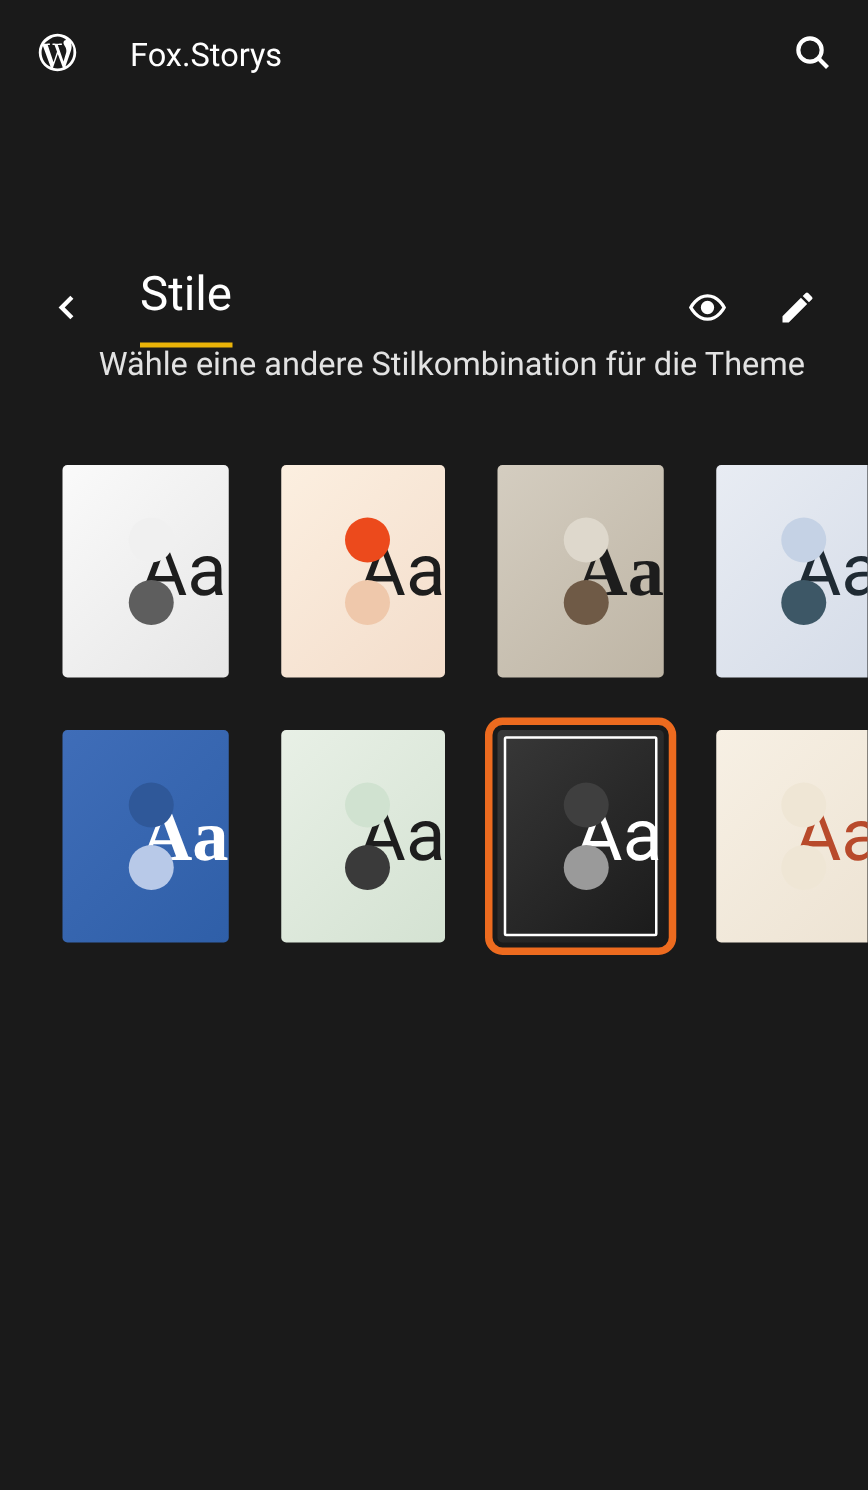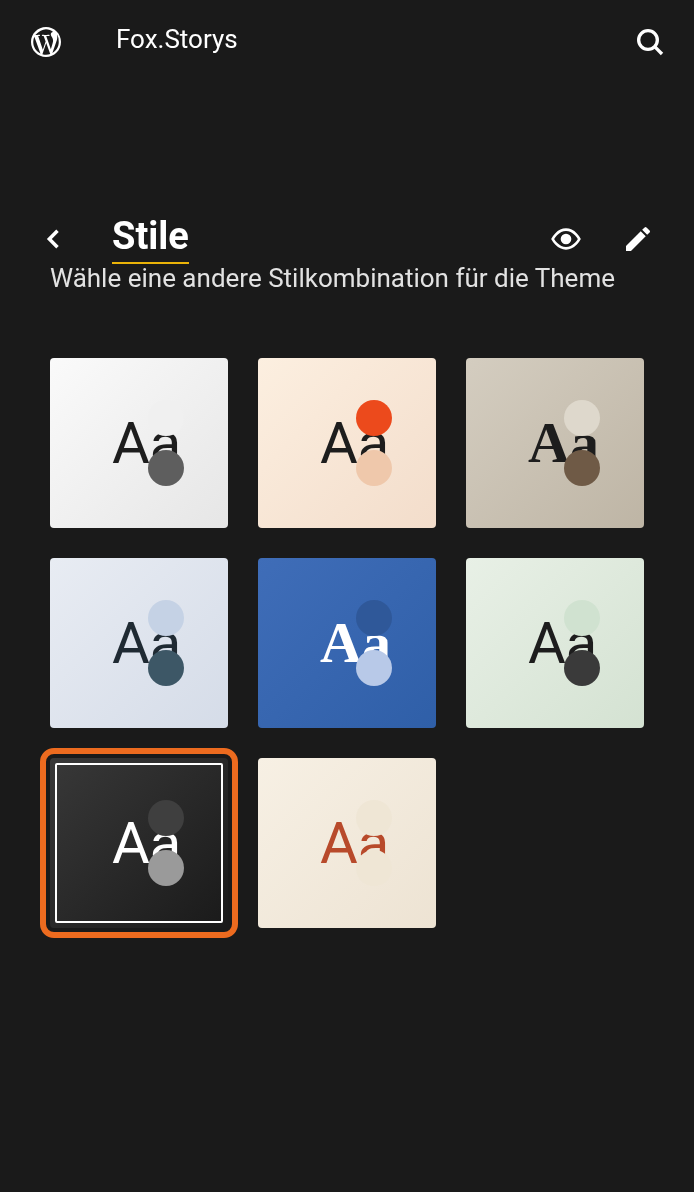--- a/index.html
+++ b/index.html
@@ -6,22 +6,22 @@
     html, body { width: 694px; height: 1192px; background: #1a1a1a; font-family: -apple-system, BlinkMacSystemFont, "Segoe UI", Roboto, sans-serif; color: #fff; overflow: hidden; }
     
     .top-bar {
       display: flex;
       align-items: center;
       justify-content: space-between;
       padding: 24px 28px;
     }
     .top-left {
       display: flex;
-      align-items: flex-start;
-      gap: 52px;
+      align-items: flex-end;
+      gap: 40px;
     }
     .wp-logo {
       width: 36px;
       height: 36px;
       display: flex;
       align-items: center;
       justify-content: center;
     }
     .site-title {
       font-size: 26px;
@@ -45,25 +45,25 @@
       align-items: center;
     }
     .back-chevron {
       width: 28px;
       height: 28px;
       cursor: pointer;
       flex-shrink: 0;
     }
     .page-title {
       font-size: 38px;
-      font-weight: 700;
+      font-weight: 400;
       color: #fff;
       margin-left: 44px;
-      border-bottom: 2px solid #eab308;
-      padding-bottom: 4px;
+      border-bottom: 4px solid #eab308;
+      padding-bottom: 16px;
     }
     .header-actions {
       display: flex;
       align-items: center;
       gap: 40px;
     }
     .eye-icon, .pencil-icon {
       width: 32px;
       height: 32px;
       cursor: pointer;
@@ -74,26 +74,27 @@
       font-size: 26px;
       line-height: 1.45;
       color: #e2e2e2;
       overflow: hidden;
     }
     .body-text .line1 {
       white-space: nowrap;
       position: relative;
       top: -22px;
       margin-bottom: -22px;
+      text-align: right;
     }
 
     .styles-grid {
       display: grid;
-      grid-template-columns: 1fr 1fr 1fr;
-      gap: 30px;
+      grid-template-columns: 1fr 1fr 1fr 1fr;
+      gap: 42px;
       padding: 60px 50px 0 50px;
     }
     .style-card {
       position: relative;
       height: 170px;
       border-radius: 4px;
       cursor: pointer;
       display: flex;
       align-items: center;
       justify-content: center;

